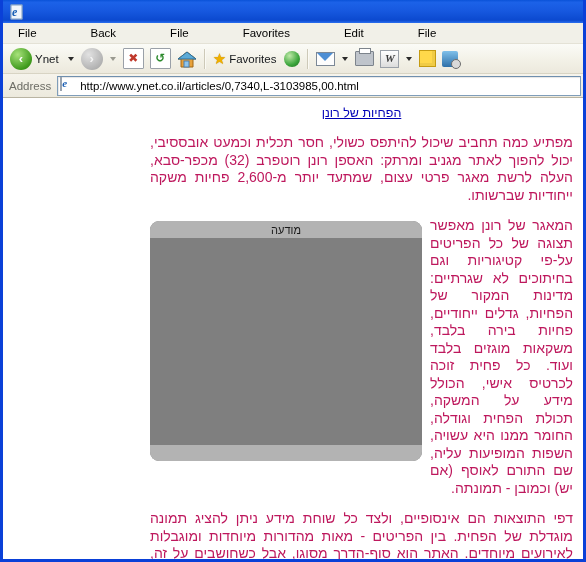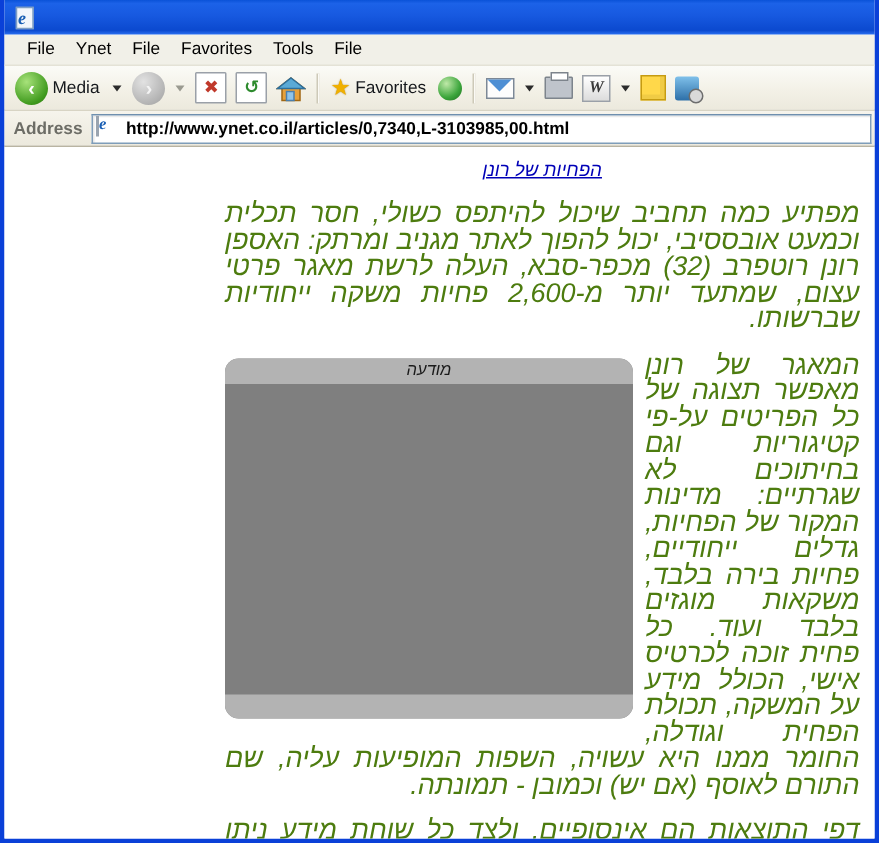--- a/index.html
+++ b/index.html
@@ -48,20 +48,21 @@
   }
 
   
   .menubar{
     height:21px;flex:0 0 21px;
     background:#f1f0e8;
     display:flex;align-items:center;
     padding-left:8px;
     border-bottom:1px solid #e4e2d6;
     box-sizing:border-box;
+    gap:40px;
   }
   .menubar .mi{
     font-size:11.5px;color:#000;
     padding:2px 7px;
     white-space:nowrap;
     font-family:"Liberation Sans","DejaVu Sans",sans-serif;
   }
 
   
   .toolbar{
@@ -172,21 +173,20 @@
   }
 
   
   .addressbar{
     height:24px;flex:0 0 24px;
     background:linear-gradient(to bottom,#f6f4ec,#ece9dd);
     display:flex;align-items:center;
     padding-left:6px;
     border-bottom:1px solid #b9b4a2;
     box-sizing:border-box;
-    font-weight:bold;
   }
   .addr-label{font-size:11.5px;color:#6d6d66;padding-right:6px;white-space:nowrap;}
   .addr-field{
     flex:1;height:20px;
     background:#ffffff;
     border:1px solid #7f9db9;
     border-top-color:#6f8fae;
     display:flex;align-items:center;
     margin-right:2px;
     box-sizing:border-box;
@@ -210,21 +210,20 @@
     font-family:"Liberation Serif","DejaVu Serif",serif;
   }
 
   
   .content{
     flex:1;
     background:#ffffff;
     position:relative;
     overflow:hidden;
     direction:rtl;
-    font-style:italic;
   }
   .article{
     position:absolute;
     left:147px;
     right:10px;
     top:8px;
     direction:rtl;
     text-align:justify;
   }
   .toplink{
@@ -232,23 +231,23 @@
     margin:0 0 14px 0;
     padding-right:0;
   }
   .toplink a{
     color:#0000b7;
     text-decoration:underline;
     font-size:12.5px;
     font-family:"Liberation Sans","DejaVu Sans",sans-serif;
   }
   .para{
-    font-size:18px;
+    font-size:14px;
     line-height:17.5px;
-    color:#4d7c0f;
+    color:#be185d;
     margin:0 0 13px 0;
     text-align:justify;
     direction:rtl;
     font-family:"Liberation Sans","DejaVu Sans",sans-serif;
   }
   .para.last{margin-bottom:0;}
 
   
   .ad-box{
     float:left;
@@ -289,34 +288,34 @@
       <svg width="16" height="16" viewBox="0 0 16 16" aria-hidden="true">
         <rect x="2" y="1" width="11" height="14" fill="#ffffff" stroke="#8fa8c8"></rect>
         <path d="M2 1 L13 1 L13 15 L2 15 Z" fill="#f2f6fb" stroke="#7e9ec4"></path>
         <text x="3" y="12" font-family="Liberation Serif, serif" font-size="12" font-style="italic" font-weight="bold" fill="#1a5fb4">e</text>
       </svg>
     </span>
   </div>
 
   <div class="menubar">
     <span class="mi">File</span>
-    <span class="mi">Ynet</span>
+    <span class="mi">Back</span>
     <span class="mi">File</span>
     <span class="mi">Favorites</span>
-    <span class="mi">Tools</span>
+    <span class="mi">Edit</span>
     <span class="mi">File</span>
   </div>
 
   <div class="toolbar">
 
     <div class="tb-item">
       <span class="navbtn green">
           <span class="arw">‹</span>
         </span>
-      <span class="lbl">Media</span>
+      <span class="lbl">Ynet</span>
     </div>
     <span class="caret"></span>
 
     <div class="tb-item">
       <span class="navbtn gray">
           <span class="arw">›</span>
         </span>
     </div>
     <span class="caret dim"></span>
 

